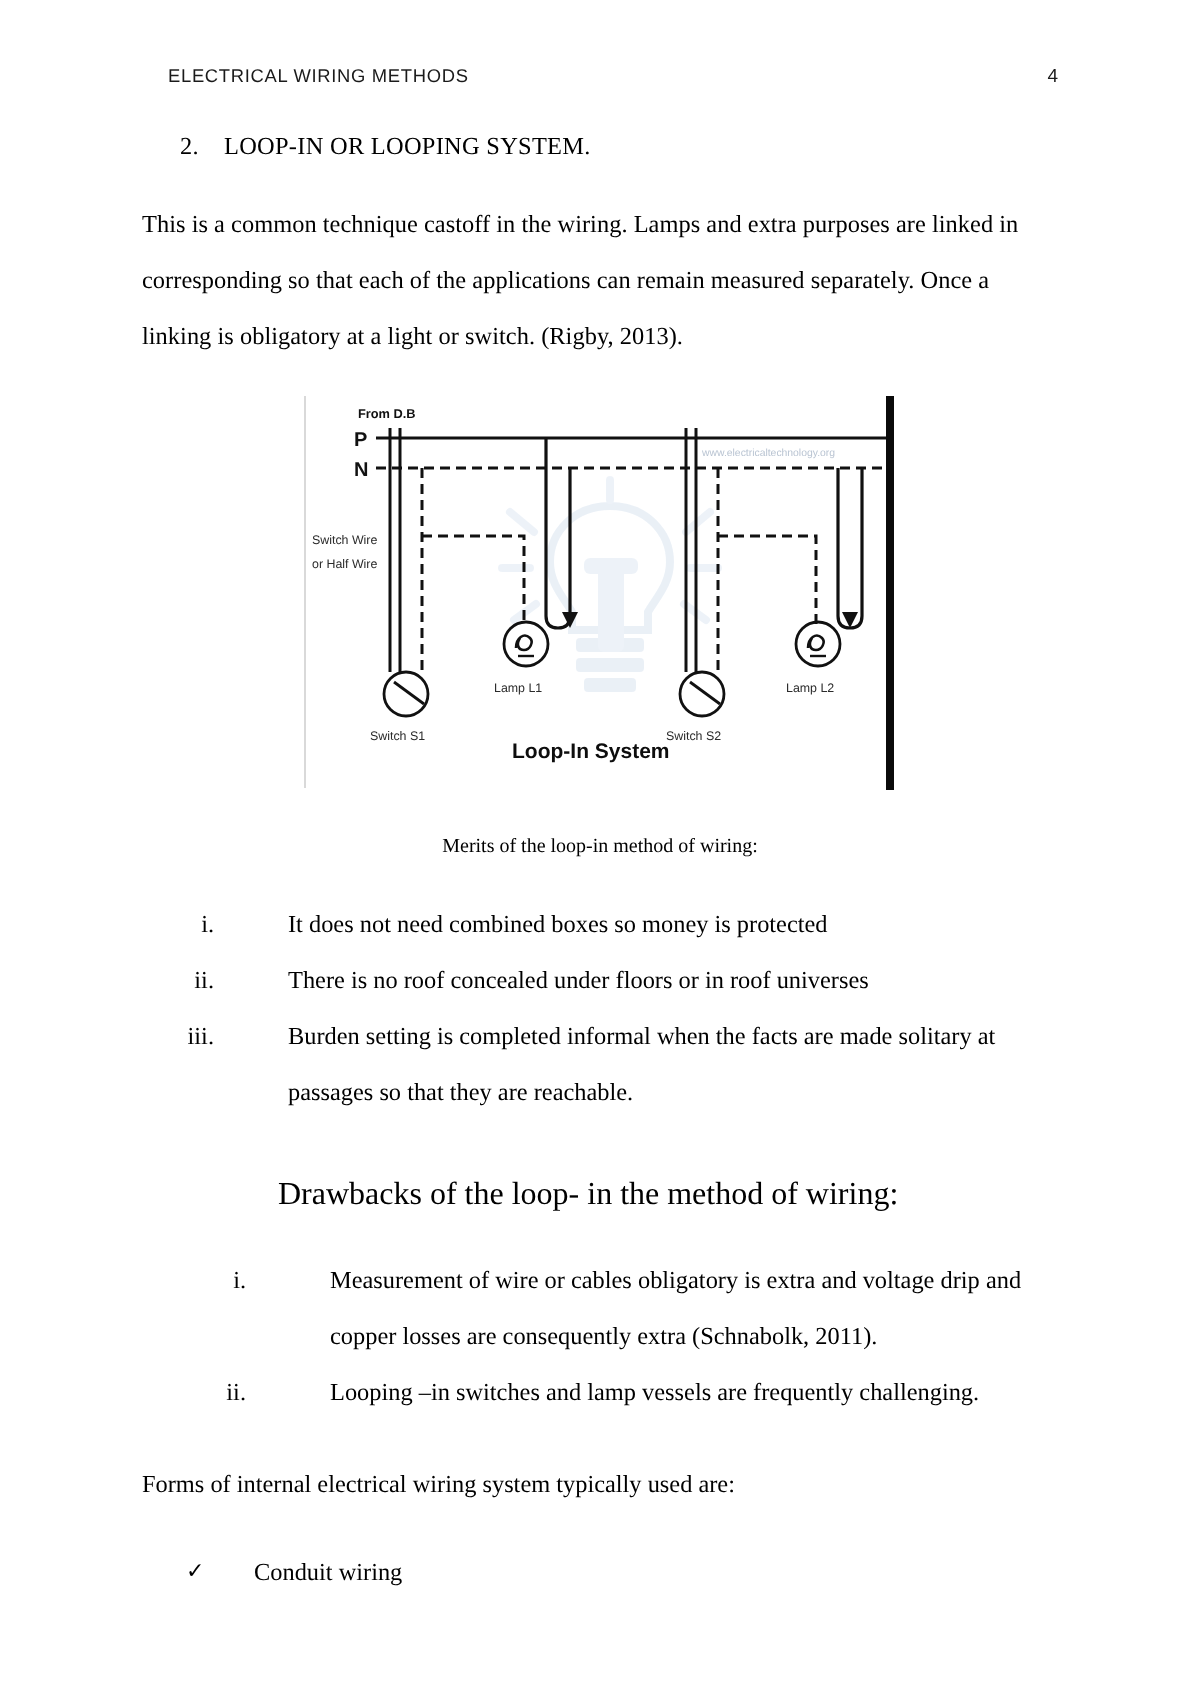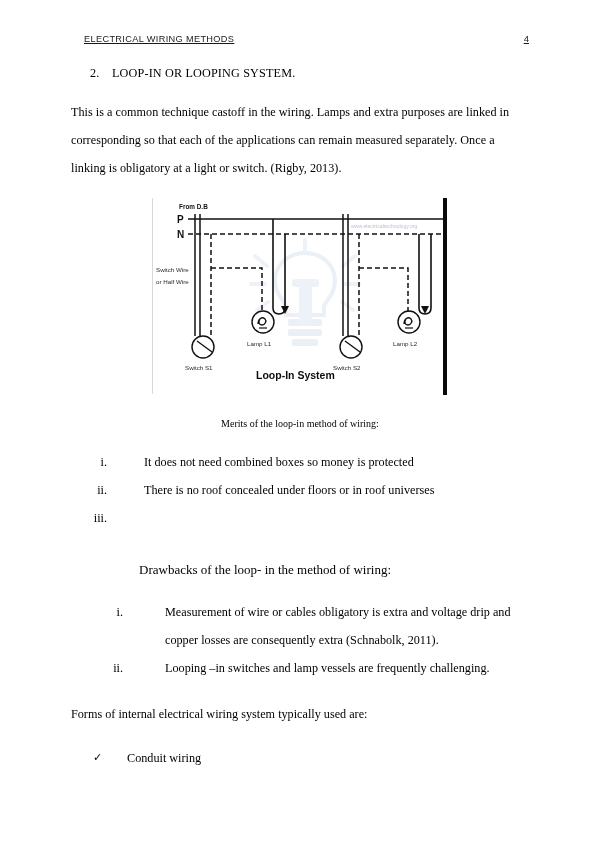--- a/index.html
+++ b/index.html
@@ -29,21 +29,20 @@
     left: 84px;
     top: 33px;
     width: 445px;
     display: flex;
     justify-content: space-between;
     align-items: baseline;
     font-family: "Liberation Sans", sans-serif;
     font-size: 9.2px;
     letter-spacing: 0.35px;
     color: #1a1a1a;
-    text-decoration: underline;
   }
   .doc-header .page-num {
     font-family: "Liberation Sans", sans-serif;
     font-size: 9.5px;
     letter-spacing: 0;
   }
 
   
   .content {
     position: absolute;
@@ -145,21 +144,21 @@
   .merits-list li .item-text { padding-left: 1px; }
 
   
   .drawbacks-list { margin-top: 10px; }
   .drawbacks-list li .marker { width: 52px; }
   .drawbacks-list li .item-text { padding-left: 6px; }
 
   .sub-heading {
     margin: 24px 0 0 0;
     padding-left: 68px;
-    font-size: 13px;
+    font-size: 16px;
     line-height: 28px;
   }
 
   p.lead-in {
     margin: 18px 0 16px 0;
     font-size: 12.2px;
     line-height: 28px;
   }
 
   ul.check-list {
@@ -318,20 +317,21 @@
       <li>
         <span class="marker">i.</span>
         <span class="item-text">It does not need combined boxes so money is protected</span>
       </li>
       <li>
         <span class="marker">ii.</span>
         <span class="item-text">There is no roof concealed under floors or in roof universes</span>
       </li>
       <li>
         <span class="marker">iii.</span>
+        <span class="item-text">Burden setting is completed informal when the facts are made solitary at passages so that they are reachable.</span>
       </li>
     </ul>
 
     <p class="sub-heading">Drawbacks of the loop- in the method of wiring:</p>
 
     <ul class="roman-list drawbacks-list">
       <li>
         <span class="marker">i.</span>
         <span class="item-text">Measurement of wire or cables obligatory is extra and voltage drip and copper losses are consequently extra (Schnabolk, 2011).</span>
       </li>

